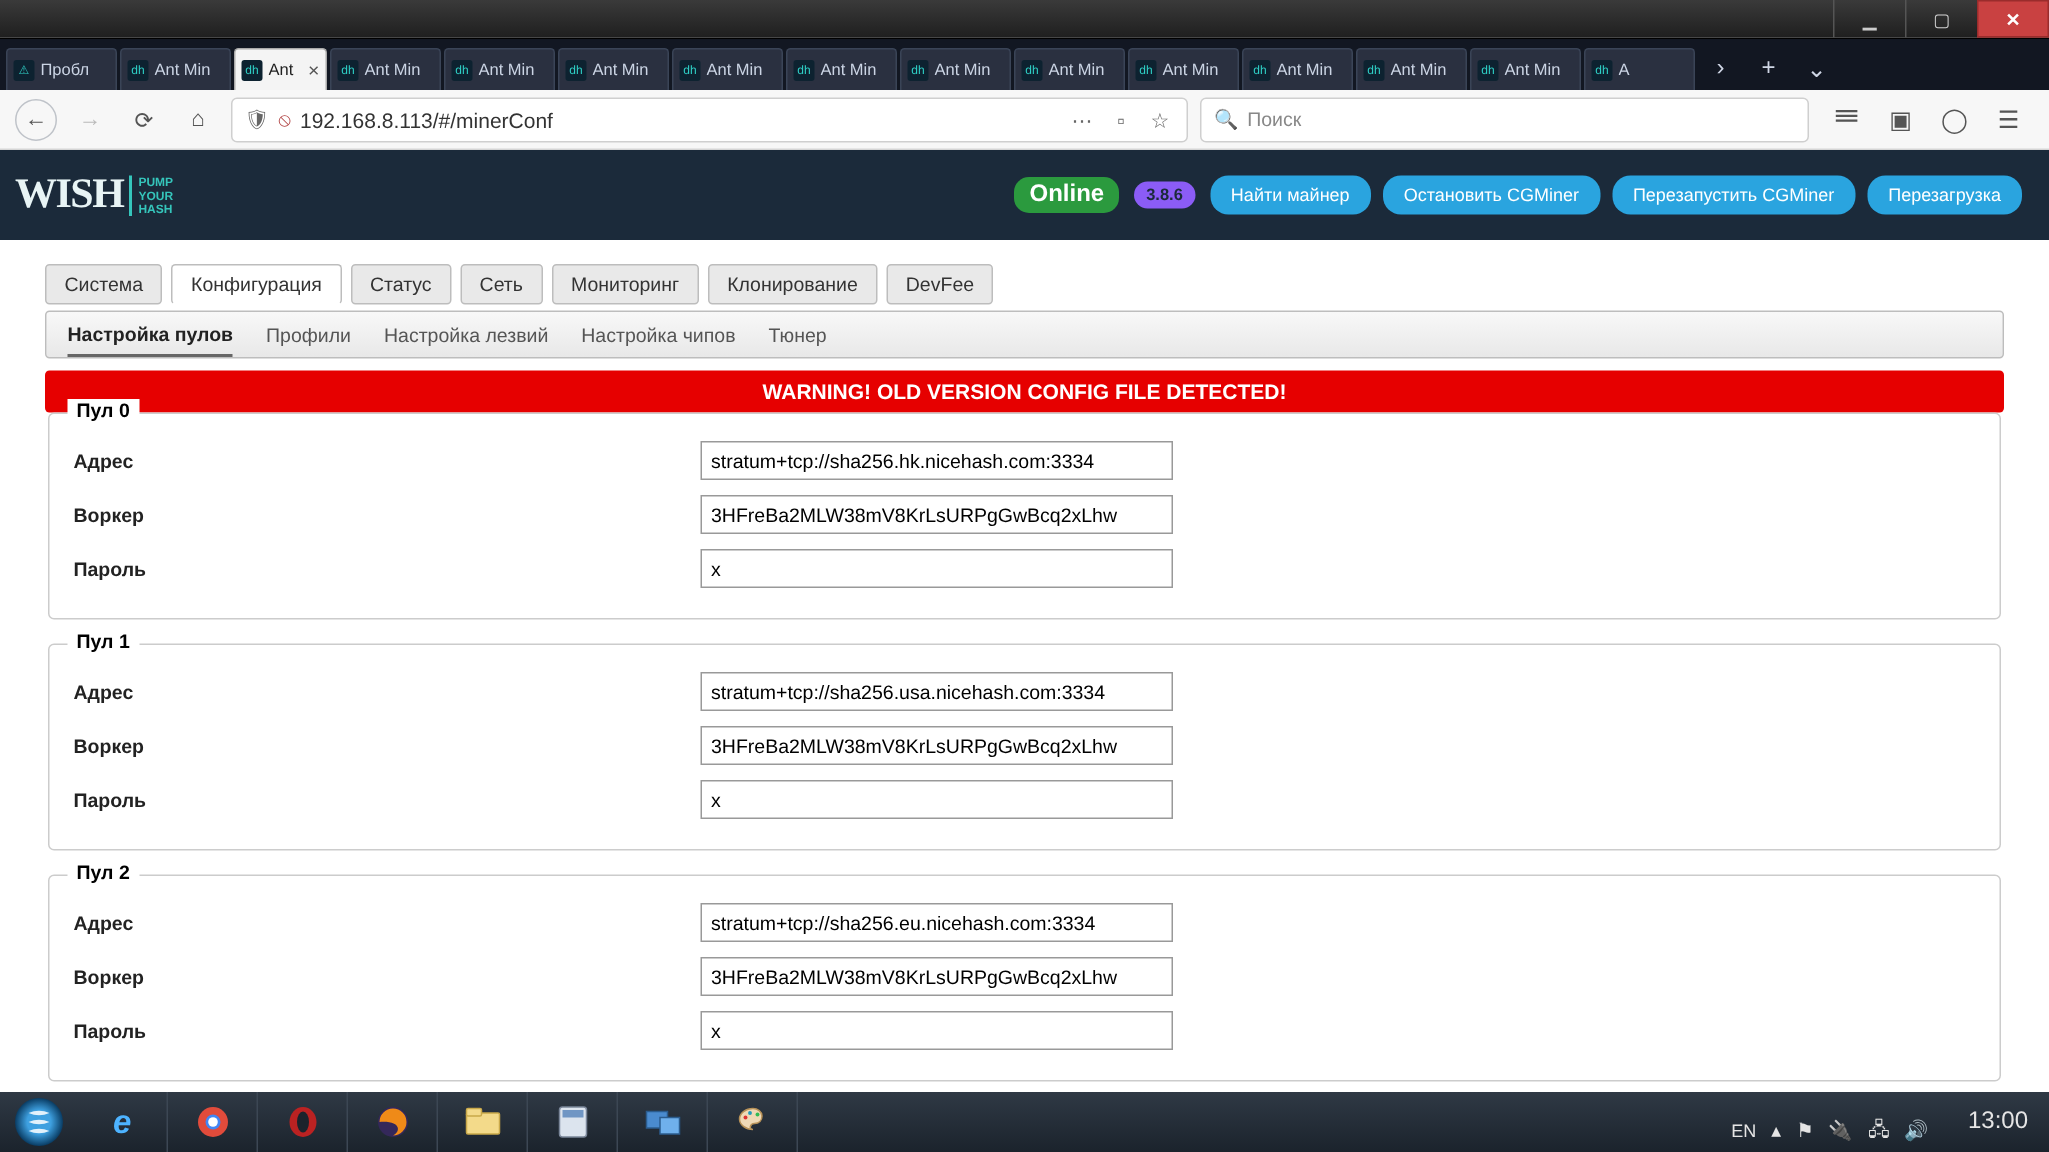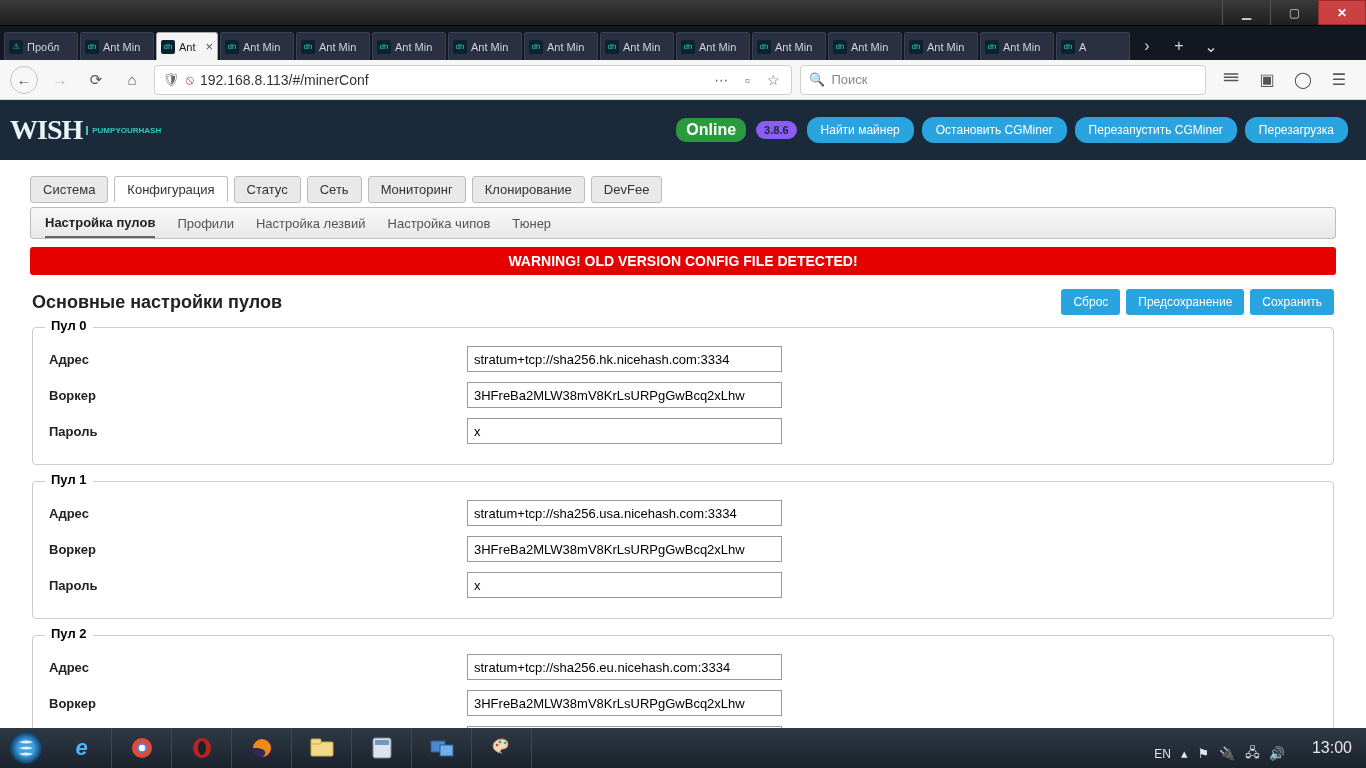--- a/index.html
+++ b/index.html
@@ -30,21 +30,21 @@
 .urlbox .url { flex:1; }
 .urlbox .right-ico { width:20px; text-align:center; color:#666; font-size:14px; }
 .searchbox { flex:1; height:30px; border:1px solid #cfcfcf; border-radius:4px; background:#fff; display:flex; align-items:center; gap:6px; padding:0 8px; font-size:13px; color:#888; }
 .navicons { display:flex; gap:10px; padding:0 4px; }
 .navicons .navbtn { width:26px; height:26px; font-size:16px; }
 
 
 .apphdr { height:60px; background:#1b2a3a; display:flex; align-items:center; padding:0 18px 0 10px; gap:10px; }
 .logo { display:flex; align-items:center; gap:4px; }
 .logo .w { font-family:Georgia,serif; font-size:28px; font-weight:700; color:#e8f4f5; letter-spacing:-1px; }
-.logo .sub { display:flex; flex-direction:row; font-size:8px; line-height:9px; color:#35c5bb; font-weight:700; border-left:2px solid #35c5bb; padding-left:4px; }
+.logo .sub { display:flex; flex-direction:column; font-size:8px; line-height:9px; color:#35c5bb; font-weight:700; border-left:2px solid #35c5bb; padding-left:4px; }
 .apphdr .spacer { flex:1; }
 .pill-online { background:#2b9a3e; color:#fff; font-size:16px; padding:3px 10px; border-radius:10px; font-weight:600; }
 .pill-ver { background:#8b5cf6; color:#1b2a3a; font-size:11px; padding:3px 8px; border-radius:10px; font-weight:600; }
 .hbtn { background:#2aa4df; color:#fff; font-size:12px; padding:6px 14px; border-radius:12px; border:none; }
 
 
 .page { background:#fff; padding:16px 30px 0 30px; height:580px; overflow:hidden; }
 .tabrow1 { display:flex; gap:6px; }
 .tab1 { background:#e9e9e9; border:1px solid #bdbdbd; border-radius:3px; padding:5px 12px; font-size:13px; color:#333; }
 .tab1.active { background:#fff; border-bottom-color:#fff; }
@@ -205,24 +205,20 @@
       <div class="tab1">DevFee</div>
     </div>
   <div class="tabrow2" id="tabrow2">
       <div class="tab2 active">Настройка пулов</div>
       <div class="tab2">Профили</div>
       <div class="tab2">Настройка лезвий</div>
       <div class="tab2">Настройка чипов</div>
       <div class="tab2">Тюнер</div>
     </div>
   <div class="warnbar">WARNING! OLD VERSION CONFIG FILE DETECTED!</div>
-  <div class="hdrrow">
-    <h2>Основные настройки пулов</h2>
-    <div id="ctlbtns"><button class="cbtn">Сброс</button><button class="cbtn">Предсохранение</button><button class="cbtn">Сохранить</button></div>
-  </div>
   <div id="pools">
       <div class="pool">
         <div class="legend" style="position: absolute; top: -10px; left: 12px; background: rgb(255, 255, 255); padding: 0px 6px; font-size: 13px; font-weight: 700;">Пул 0</div>
         <div class="frow">
           <label>Адрес</label>
           <input value="stratum+tcp://sha256.hk.nicehash.com:3334" style="">
         </div>
         <div class="frow">
           <label>Воркер</label>
           <input value="3HFreBa2MLW38mV8KrLsURPgGwBcq2xLhw" style="">

